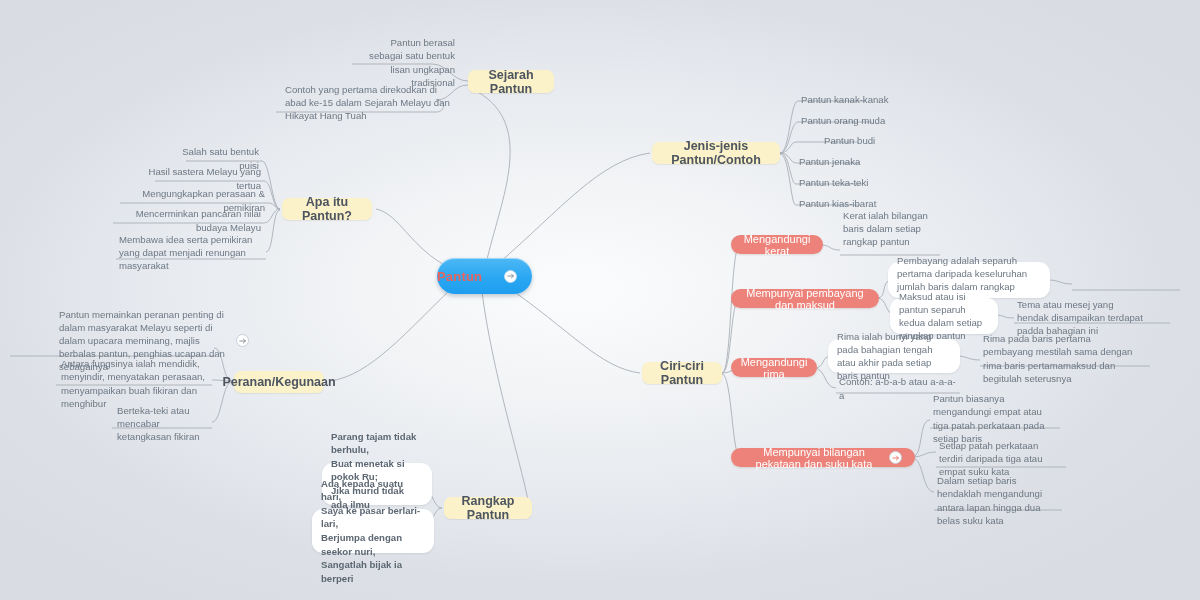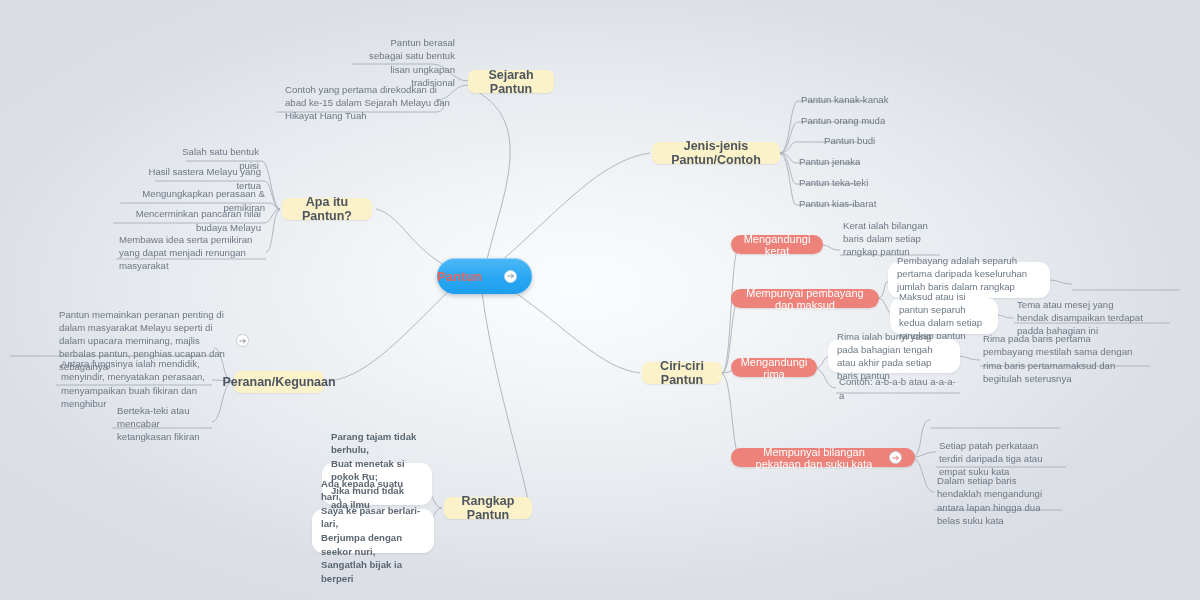--- a/index.html
+++ b/index.html
@@ -275,21 +275,21 @@
     <span>Pantun kias-ibarat</span>
   </div>
 
   <div class="node n1" style="left:642px; top:362px; width:80px; height:22px;">
     <span>Ciri-ciri Pantun</span>
   </div>
 
   <div class="node n2red" style="left:731px; top:235px; width:92px; height:19px;">
     <span>Mengandungi kerat</span>
   </div>
-  <div class="node ntext leftal" style="left:838px; top:226px; width:112px; height:26px;">
+  <div class="node ntext leftal" style="left:838px; top:216px; width:112px; height:26px;">
     <span>Kerat ialah bilangan baris dalam setiap rangkap pantun</span>
   </div>
 
   <div class="node n2red" style="left:731px; top:289px; width:148px; height:19px;">
     <span>Mempunyai pembayang dan maksud</span>
   </div>
   <div class="node nbubble" style="left:888px; top:262px; width:162px; height:36px;">
     <span>Pembayang adalah separuh pertama daripada keseluruhan jumlah baris dalam rangkap pantun</span>
   </div>
   <div class="node nbubble" style="left:890px; top:298px; width:108px; height:36px;">
@@ -313,20 +313,23 @@
   </div>
 
   <div class="node n2red" style="left:731px; top:448px; width:184px; height:19px;">
     <span>Mempunyai bilangan pekataan dan suku kata</span>
     <span class="arrow-ic">
       <svg width="8" height="8" viewBox="0 0 10 10">
           <path d="M1 5 H8 M5.5 2.5 L8 5 L5.5 7.5" stroke="#e8776f" stroke-width="1.2" fill="none" stroke-linecap="round" stroke-linejoin="round"></path>
         </svg>
     </span>
   </div>
+  <div class="node ntext leftal" style="left:928px; top:402px; width:130px; height:34px;">
+    <span>Pantun biasanya mengandungi empat atau tiga patah perkataan pada setiap baris</span>
+  </div>
   <div class="node ntext leftal" style="left:934px; top:442px; width:126px; height:34px;">
     <span>Setiap patah perkataan terdiri daripada tiga atau empat suku kata</span>
   </div>
   <div class="node ntext leftal" style="left:932px; top:484px; width:130px; height:34px;">
     <span>Dalam setiap baris hendaklah mengandungi antara lapan hingga dua belas suku kata</span>
   </div>
 
   <div class="node n1" style="left:234px; top:371px; width:90px; height:22px;">
     <span>Peranan/Kegunaan</span>
   </div>

